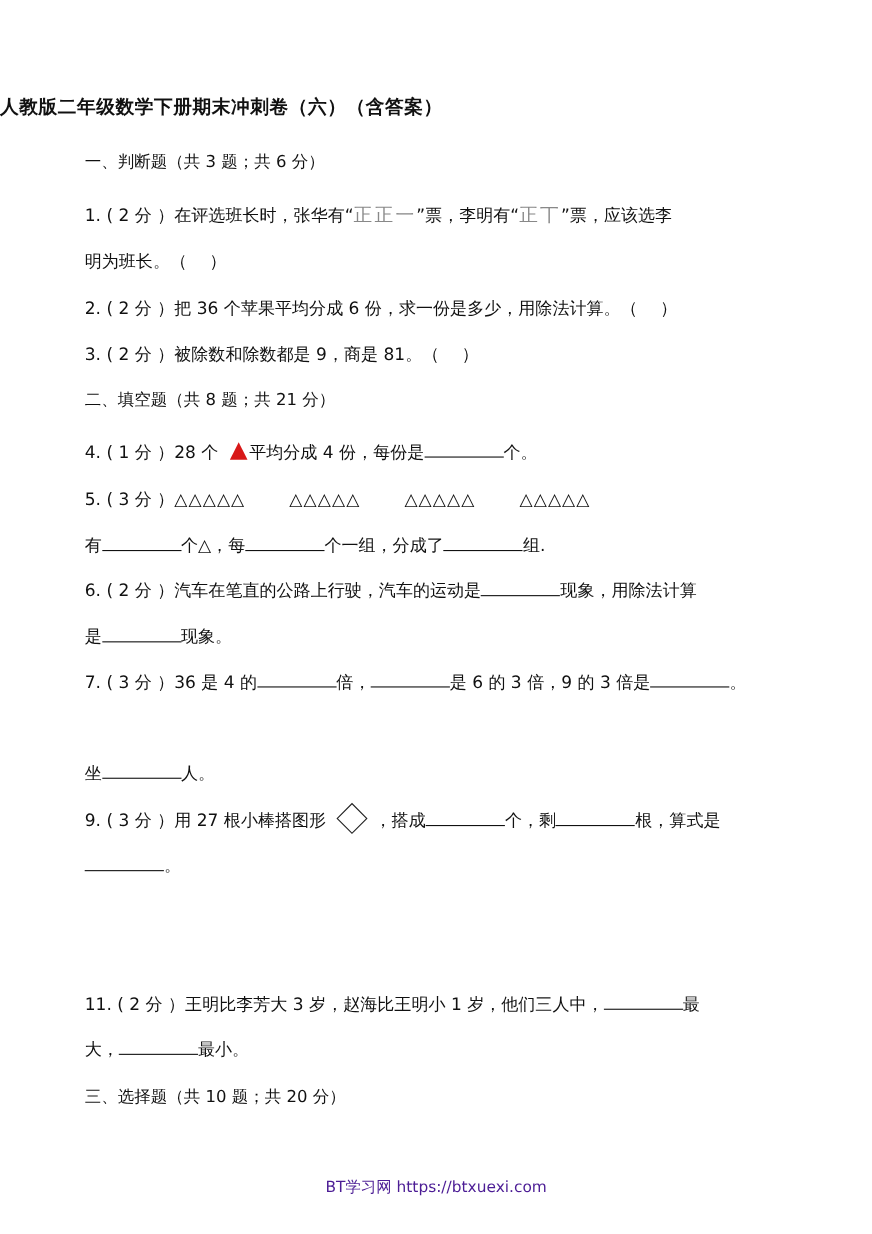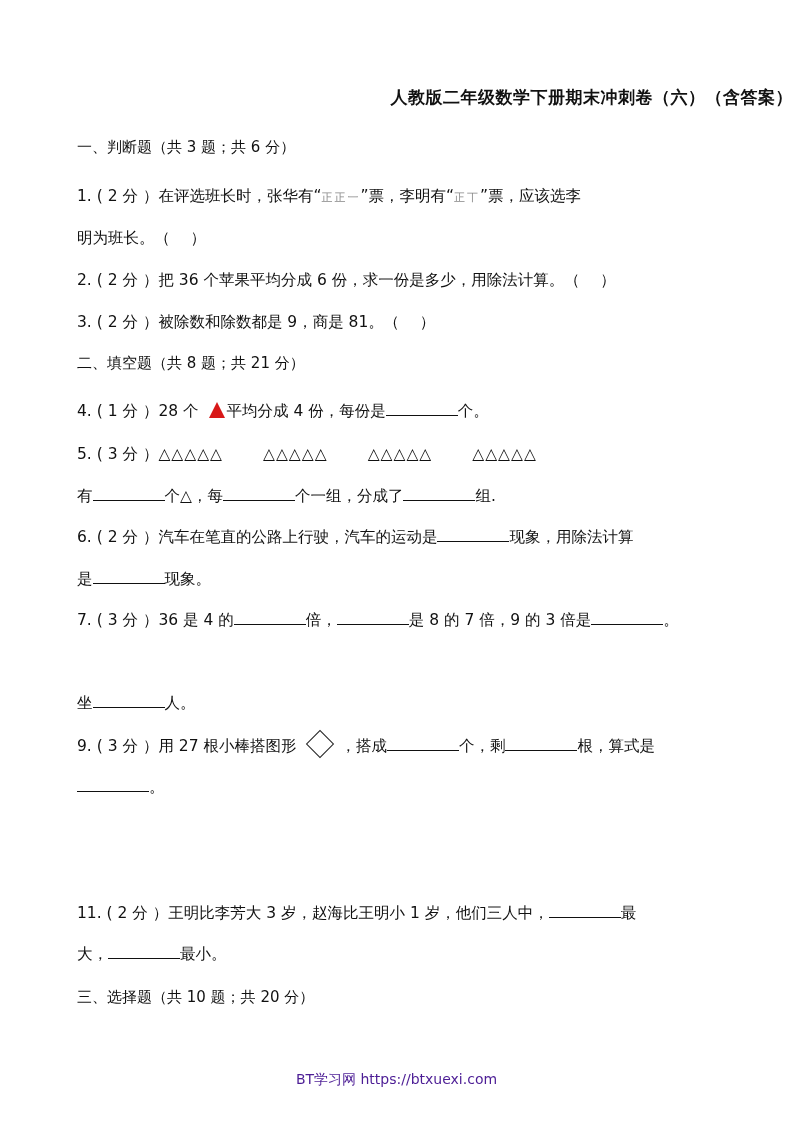--- a/index.html
+++ b/index.html
@@ -1,24 +1,24 @@
 <!DOCTYPE html>
 <html><head>
 <meta charset="utf-8">
 <style>
   html, body { margin: 0; padding: 0; background: #ffffff; }
   body { width: 793px; height: 1122px; position: relative; overflow: hidden;
          font-family: "DejaVu Sans", "Liberation Sans", sans-serif; color: #111; }
   .page { position: absolute; left: 0; top: 0; width: 793px; height: 1122px; }
-  .title { position: absolute; top: 86px; left: 0; width: 793px; text-align: right;
+  .title { position: absolute; top: 86px; left: 0; width: 793px; text-align: left;
            font-size: 17px; font-weight: bold; letter-spacing: 0.5px; }
   .line { position: absolute; left: 77px; font-size: 15.5px; white-space: nowrap; line-height: 22px; }
   .section { font-weight: normal; font-size: 15px; }
   .blank { display: inline-block; width: 72px; border-bottom: 1px solid #111; height: 15px; vertical-align: baseline; }
-  .tally { color: #888; font-size: 11px; letter-spacing: 2px; font-family: "DejaVu Serif", serif; }
+  .tally { color: #888; font-size: 17px; letter-spacing: 2px; font-family: "DejaVu Serif", serif; }
   .red-tri { display: inline-block; width: 0; height: 0; border-left: 8px solid transparent;
              border-right: 8px solid transparent; border-bottom: 16px solid #d81818; vertical-align: -2px; margin: 0 2px 0 10px; }
   .tris { letter-spacing: 1px; }
   .gap { display: inline-block; width: 40px; }
   .diamond { display: inline-block; width: 18px; height: 18px; border: 1px solid #222; transform: rotate(45deg);
              margin: 0 10px 0 14px; vertical-align: -3px; }
   .footer { position: absolute; top: 1071px; left: 0; width: 793px; text-align: center; font-size: 14px; color: #4c1d95; }
 </style>
 </head>
 <body>
@@ -50,21 +50,21 @@
   </div>
 
   <div class="line" style="top:526px">
     <span>6. ( 2 分 ）汽车在笔直的公路上行驶，汽车的运动是</span><span class="blank"></span><span>现象，用除法计算</span>
   </div>
   <div class="line" style="top:568px">
     <span>是</span><span class="blank"></span><span>现象。</span>
   </div>
 
   <div class="line" style="top:609px">
-    <span>7. ( 3 分 ）36 是 4 的</span><span class="blank"></span><span>倍，</span><span class="blank"></span><span>是 8 的 7 倍，9 的 3 倍是</span><span class="blank"></span><span>。</span>
+    <span>7. ( 3 分 ）36 是 4 的</span><span class="blank"></span><span>倍，</span><span class="blank"></span><span>是 6 的 3 倍，9 的 3 倍是</span><span class="blank"></span><span>。</span>
   </div>
 
   <div class="line" style="top:692px">
     <span>坐</span><span class="blank"></span><span>人。</span>
   </div>
 
   <div class="line" style="top:734px">
     <span>9. ( 3 分 ）用 27 根小棒搭图形</span><span class="diamond"></span><span>，搭成</span><span class="blank"></span><span>个，剩</span><span class="blank"></span><span>根，算式是</span>
   </div>
   <div class="line" style="top:776px">

